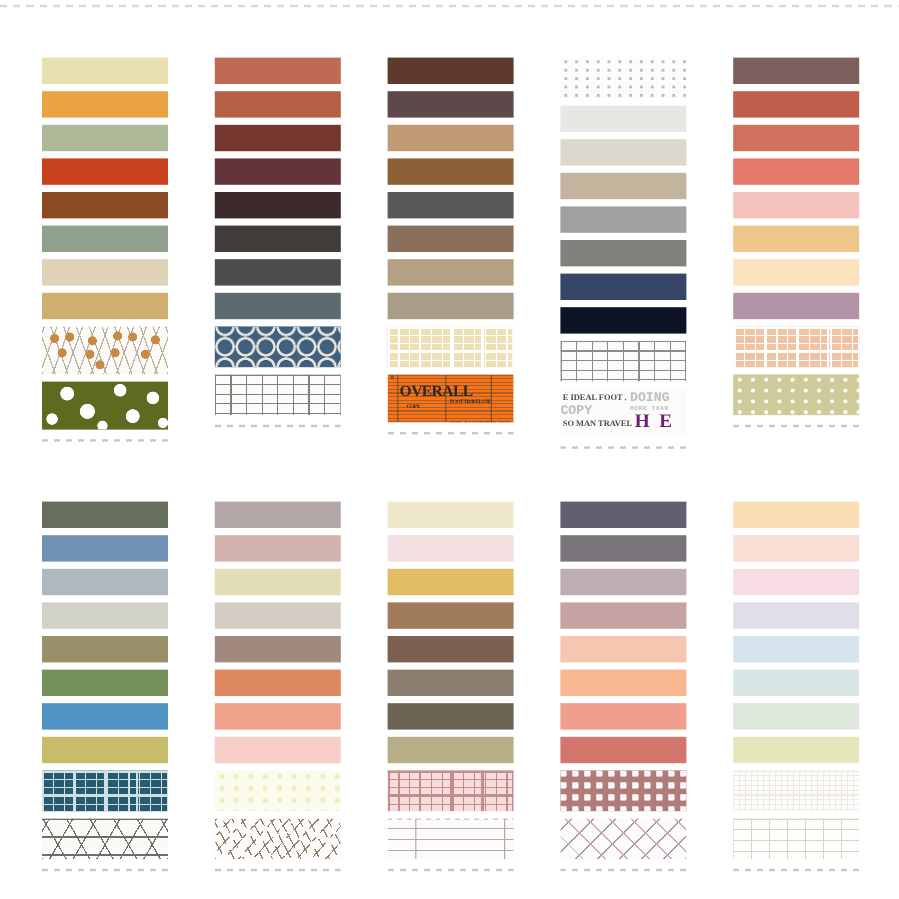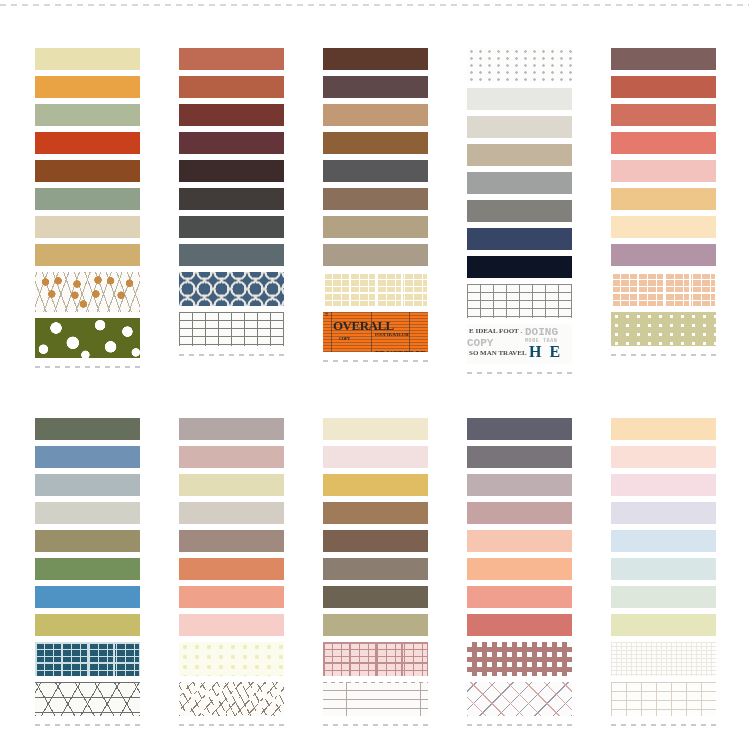--- a/index.html
+++ b/index.html
@@ -174,21 +174,21 @@
     position:absolute; top:0; bottom:0; width:1px; background:#3b3732; opacity:.6;
   }
   
   .p-quote { background:#fbfbfa; position:relative; }
   .q-line {
     position:absolute; white-space:nowrap;
     font-family:"Liberation Serif", serif; font-weight:bold;
     color:#4c4c4f;
   }
   .q-light { color:#bcbcc0;font-family:Liberation Mono, monospace; }
-  .q-big { color:#0c4a6e; }
+  .q-big { color:#701a75; }
 </style>
 </head>
 <body>
 
 <div id="page">
 
   <div class="top-rule"></div>
 
   <div class="section" id="section-0">
       <div class="col col-0">

